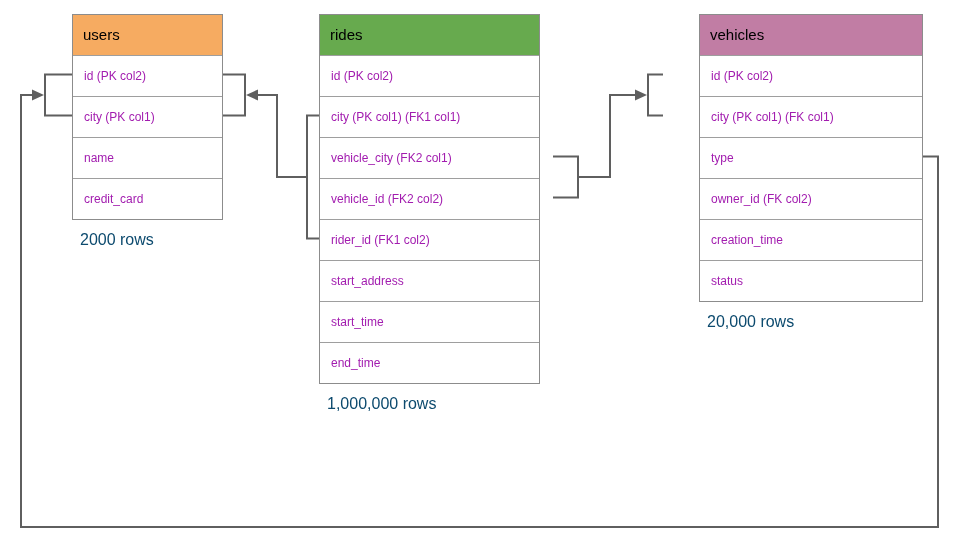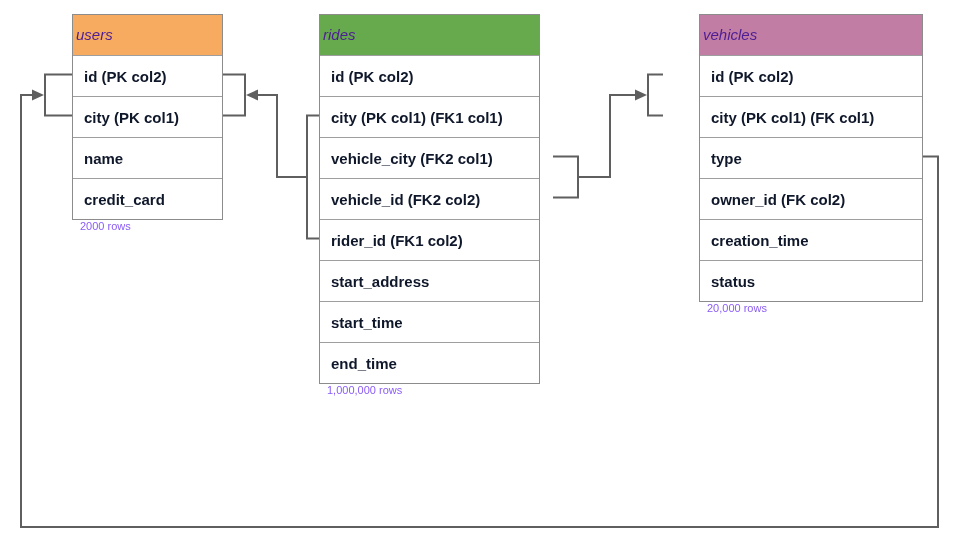--- a/index.html
+++ b/index.html
@@ -31,43 +31,42 @@
     position: absolute;
     z-index: 2;
   }
   .tbl-box {
     border: 1px solid #8c8c8c;
     background: #ffffff;
   }
   .tbl-header {
     height: 40px;
     line-height: 40px;
-    padding-left: 3px;
+    padding-left: 10px;
     font-size: 15px;
-    color: #4c1d95;
+    color: #000000;
     box-sizing: border-box;
-    font-style: italic;
   }
   .tbl-row {
     height: 41px;
     line-height: 41px;
     padding-left: 11px;
-    font-size: 15px;
-    color: #0f172a;
+    font-size: 12px;
+    color: #a21caf;
     background: #ffffff;
     border-top: 1px solid #9e9e9e;
     box-sizing: border-box;
     white-space: nowrap;
     overflow: hidden;
-    font-weight: bold;
   }
   .tbl-footer {
+    margin-top: 11px;
     padding-left: 8px;
-    font-size: 11px;
-    color: #8b5cf6;
+    font-size: 16px;
+    color: #0c4a6e;
   }
   .tbl-users    { left: 72px;  top: 14px; width: 151px; }
   .tbl-rides    { left: 319px; top: 14px; width: 221px; }
   .tbl-vehicles { left: 699px; top: 14px; width: 224px; }
 </style>
 </head>
 <body>
 
 <div class="canvas">
 

